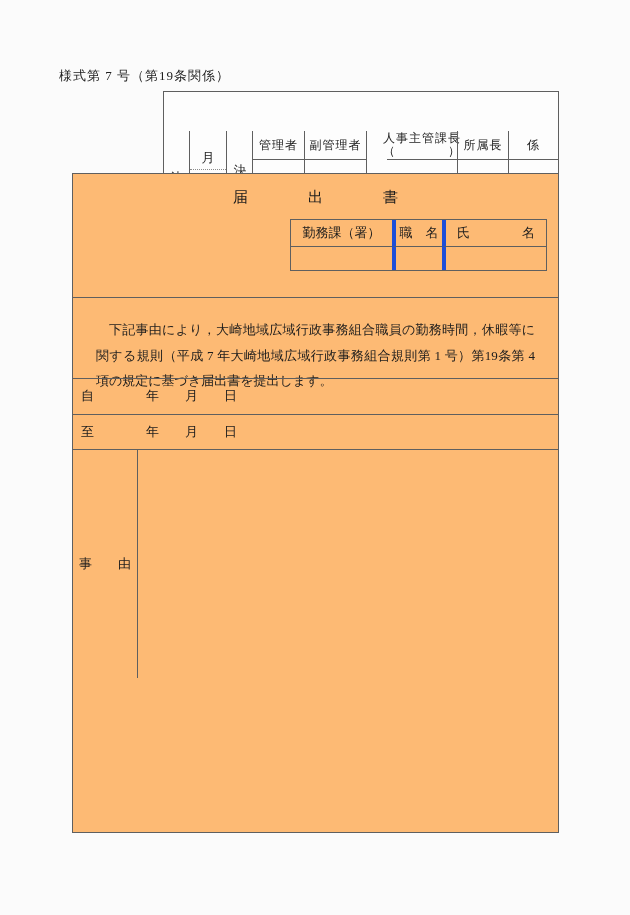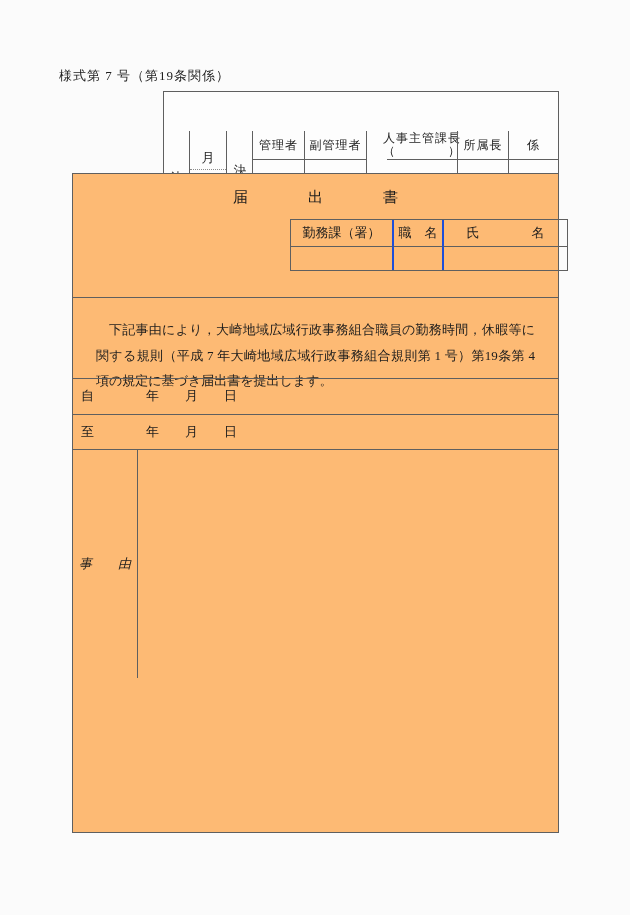--- a/index.html
+++ b/index.html
@@ -71,28 +71,28 @@
     border:1px solid #5f5f5f;
     background:#fdba74;
   }
   .doc-title{
     left:0;top:14px;width:100%;
     text-align:center;font-size:15px;
   }
 
   
   .staff-table{
-    left:217px;top:45px;width:278px;height:52px;
+    left:217px;top:45px;width:257px;height:52px;
     border:1px solid #5f5f5f;
     display:grid;
     grid-template-columns:101px 50px 1fr;
     grid-template-rows:26px 1fr;
   }
   .st-cell{
-    border-left:2px solid #1d4ed8;border-top:1px solid #5f5f5f;
+    border-left:4px solid #1d4ed8;border-top:1px solid #5f5f5f;
     display:flex;align-items:center;justify-content:center;
     font-size:13px;white-space:nowrap;
   }
   .st-cell.c1{border-left:none;}
   .st-cell.r1{border-top:none;}
 
   
   .para-section{
     left:0;top:123px;width:100%;height:81px;
     border-top:1px solid #5f5f5f;
@@ -119,21 +119,20 @@
     flex:1;display:flex;align-items:center;
     padding-left:8px;font-size:13px;white-space:nowrap;
   }
   .period-row.to{border-top:1px solid #5f5f5f;}
 
   
   .reason-section{
     left:0;top:275px;width:100%;height:229px;
     border-top:1px solid #5f5f5f;
     display:flex;
-    font-style:italic;
   }
   .reason-body{flex:1;}
 
   
   .footer-section{
     left:0;top:504px;width:100%;height:156px;
     border-top:1px solid #5f5f5f;
     position:absolute;
   }
   .footer-date{

